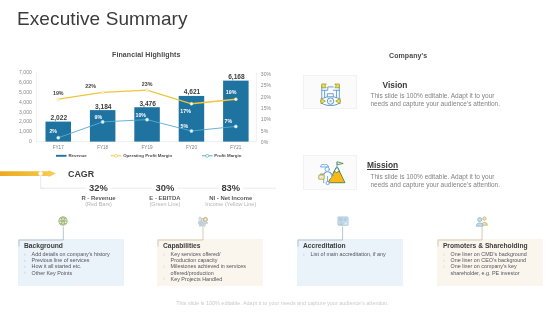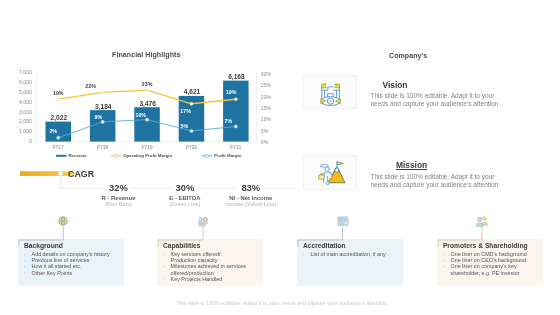--- a/index.html
+++ b/index.html
@@ -11,41 +11,42 @@
 
   
   .sec-cap{position:absolute;font-size:7px;font-weight:bold;color:#4a4a4a;letter-spacing:0.1px;}
   #cap-fin{left:112px;top:51px;}
   #cap-comp{left:389px;top:52px;}
 
   
   .chart{position:absolute;left:0;top:0;width:300px;height:165px;}
 
   
-  .cagr-wrap{position:absolute;left:0;top:165px;width:300px;height:50px;margin-left:20px;}
+  .cagr-wrap{position:absolute;left:0;top:165px;width:300px;height:50px;}
   .cagr-label{position:absolute;left:68px;top:169.3px;font-size:8.9px;font-weight:bold;color:#3d3d3d;letter-spacing:0px;}
 
   
   .blk-title{position:absolute;font-size:8.4px;font-weight:bold;color:#3b3b3b;margin-left:12px;}
   .blk-body{position:absolute;font-size:6.5px;color:#828282;line-height:7.75px;width:134px;}
   .icon-box{position:absolute;background:#fbfbfb;border:1px solid #f2f2f2;}
 
   
   .card{position:absolute;top:239px;width:106px;height:47px;}
   .card-title{position:absolute;left:5.9px;top:2.5px;font-size:6.7px;font-weight:bold;color:#3b3b3b;}
   .card ul{margin:0;padding:0;list-style:none;position:absolute;left:6.1px;top:12.3px;}
   .card li{position:relative;padding-left:7.5px;font-size:5.37px;color:#55555a;line-height:6.1px;}
   .card li .bt{position:absolute;left:0;top:-0.2px;font-size:5px;}
 
   .footer{position:absolute;left:176.3px;top:300.2px;font-size:5.42px;color:#cacaca;}
 </style>
 </head>
 <body>
 
 <div class="slide">
+  <div class="title">Executive Summary</div>
   <div class="sec-cap" id="cap-fin">Financial Highlights</div>
   <div class="sec-cap" id="cap-comp">Company's</div>
 
   <div class="chart" id="chart"><svg width="300" height="165" viewBox="0 0 300 165" xmlns="http://www.w3.org/2000/svg">
         <g font-size="5.1" fill="#8a8a8a" text-anchor="end" font-family="Liberation Sans, sans-serif">
           <text x="31.8" y="143.20">0</text>
           <text x="31.8" y="133.31">1,000</text>
           <text x="31.8" y="123.43">2,000</text>
           <text x="31.8" y="113.54">3,000</text>
           <text x="31.8" y="103.66">4,000</text>
@@ -185,21 +186,21 @@
               <path d="M8.0 28.4 V20 a5.1 5.1 0 0 1 5 -5.3 a5 5 0 0 1 5 5 v2.1"></path>
               <path d="M12.9 20.6 V28.6"></path>
               <path d="M10.1 15.3 L5.6 19"></path>
               <path d="M15.4 15.3 L20.6 19.3"></path>
             </g>
             <rect x="1.8" y="18.7" width="6.8" height="5.4" rx="0.5" fill="#f3ecc4" stroke="#9a9a30" stroke-width="0.95"></rect>
             <path d="M4.1 18.7 v-1.4 h2.3 v1.4" fill="none" stroke="#9a9a30" stroke-width="0.95"></path>
             <circle cx="12.9" cy="28.8" r="2" fill="#ffffff" stroke="#5b9bd5" stroke-width="1.05"></circle>
           </g>
         </svg></div>
-      <div class="blk-title" style="left:384px;top:160.3px;text-decoration:underline;">Mission</div>
+      <div class="blk-title" style="left:355px;top:160.3px;text-decoration:underline;">Mission</div>
       <div class="blk-body" style="left:370.5px;top:172.9px;">This slide is 100% editable. Adapt it to your needs and capture your audience's attention.</div>
     </div>
 
   <div id="cards">
       <div class="card" style="left:18px;background:#eaf2fa;">
         <div class="card-title">Background</div>
         <ul style="width:86.5px">
           <li><span class="bt" style="color:#b3c8d6">›</span>Add details on company's history</li>
           <li><span class="bt" style="color:#b3c8d6">›</span>Previous line of services</li>
           <li><span class="bt" style="color:#b3c8d6">›</span>How it all started etc.</li>

